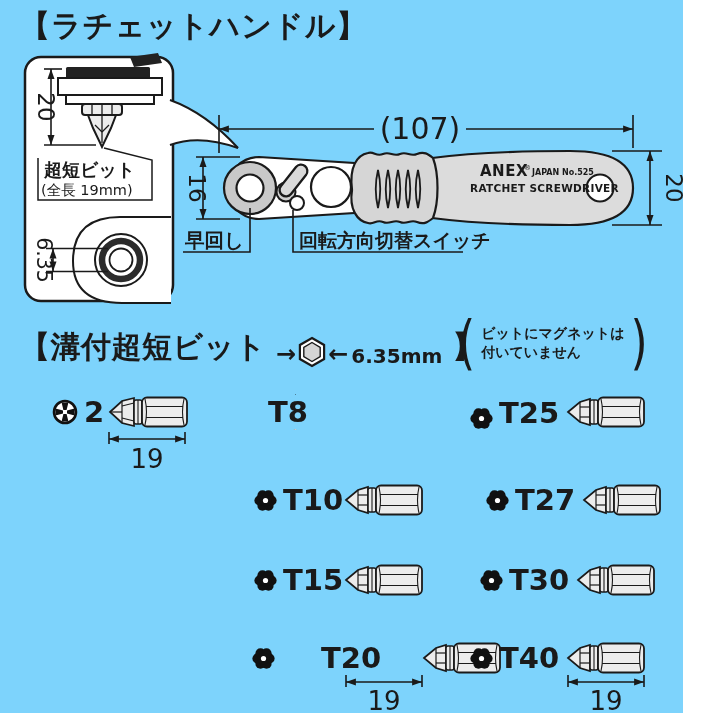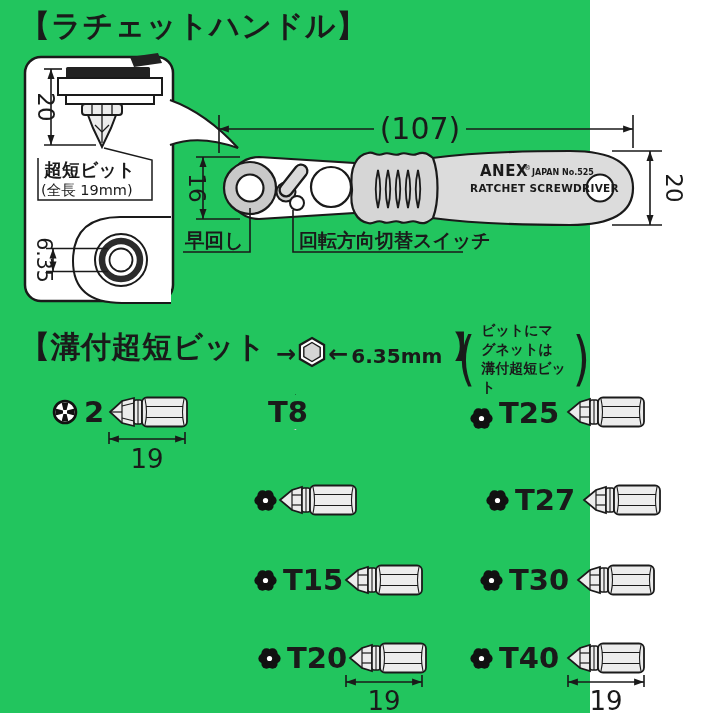--- a/index.html
+++ b/index.html
@@ -1,17 +1,17 @@
 <!DOCTYPE html>
 <html><head>
 <meta charset="utf-8">
 <style>
   html,body{margin:0;padding:0;background:#fff;}
   body{width:713px;height:713px;overflow:hidden;font-family:"DejaVu Sans","Liberation Sans",sans-serif;color:#1a1a1a;}
-  #stage{position:relative;width:590px;height:713px;background:#22c55e;}
+  #stage{position:relative;width:683px;height:713px;background:#7dd3fc;}
   .abs{position:absolute;}
   .title{font-size:30px;font-weight:700;letter-spacing:1px;white-space:nowrap;}
   svg{display:block;}
   svg text{font-family:"DejaVu Sans","Liberation Sans",sans-serif;fill:#1a1a1a;}
   .sec2{display:flex;align-items:flex-end;white-space:nowrap;}
   .sec2 .arrow{font-size:24px;font-weight:700;margin:0 1px;}
   .sec2 .hexdim{font-size:20px;font-weight:600;margin-left:2px;}
   .sec2 .close{font-size:30px;font-weight:700;margin-left:10px;}
   .note{display:flex;align-items:center;}
   .note .paren{font-size:44px;font-weight:400;transform:scaleY(1.35);line-height:1;}
@@ -166,21 +166,21 @@
     </svg>
     <span class="arrow">←</span>
     <span class="hexdim">6.35mm</span>
     <span class="close">】</span>
   </div>
 
   <div class="abs note" style="left:458px;top:321px;">
     <span class="paren">(</span>
     <span class="lines">
       <span>ビットにマグネットは</span>
-      <span>溝付超短ビット</span>
+      <span>付いていません</span>
     </span>
     <span class="paren">)</span>
   </div>
 
   <div class="abs bitrow" style="left:52px;top:394px;">
     <svg width="26" height="26" viewBox="-13 -13 26 26">
       <circle cx="0" cy="0" r="11" fill="#fff" stroke="#111" stroke-width="2.6"></circle>
       <g fill="#111">
         <path d="M-1.6,-2 L-3.4,-9.6 L3.4,-9.6 L1.6,-2 Z"></path>
         <path d="M-1.6,-2 L-3.4,-9.6 L3.4,-9.6 L1.6,-2 Z" transform="rotate(90)"></path>
@@ -246,20 +246,21 @@
           <circle cx="6.3" cy="0" r="5.3"></circle>
           <circle cx="3.15" cy="5.46" r="5.3"></circle>
           <circle cx="-3.15" cy="5.46" r="5.3"></circle>
           <circle cx="-6.3" cy="0" r="5.3"></circle>
           <circle cx="-3.15" cy="-5.46" r="5.3"></circle>
           <circle cx="3.15" cy="-5.46" r="5.3"></circle>
           <circle cx="0" cy="0" r="6.3"></circle>
         </g>
       <circle cx="0" cy="0" r="2.7" fill="#fff"></circle>
     </svg>
+    <span class="lbl lblw2">T10</span>
     <svg width="82" height="36" viewBox="0 0 82 36">
       <path d="M3,18 L15,8 L25,5 L25,31 L15,28 Z" fill="#ececec" stroke="#1a1a1a" stroke-width="1.7"></path>
       <line x1="15" y1="8" x2="15" y2="28" stroke="#1a1a1a" stroke-width="1.2"></line>
       <line x1="15" y1="13" x2="25" y2="13" stroke="#1a1a1a" stroke-width="1.2"></line>
       <line x1="15" y1="23" x2="25" y2="23" stroke="#1a1a1a" stroke-width="1.2"></line>
       <rect x="25" y="6" width="8" height="24" rx="2" fill="#ececec" stroke="#1a1a1a" stroke-width="1.6"></rect>
       <line x1="29" y1="6" x2="29" y2="30" stroke="#1a1a1a" stroke-width="1.1"></line>
       <rect x="33" y="3.5" width="46" height="29" rx="5" fill="#ececec" stroke="#1a1a1a" stroke-width="1.8"></rect>
       <line x1="37" y1="12.5" x2="75" y2="12.5" stroke="#1a1a1a" stroke-width="1.2"></line>
       <line x1="37" y1="23.5" x2="75" y2="23.5" stroke="#1a1a1a" stroke-width="1.2"></line>
@@ -290,21 +291,21 @@
       <rect x="25" y="6" width="8" height="24" rx="2" fill="#ececec" stroke="#1a1a1a" stroke-width="1.6"></rect>
       <line x1="29" y1="6" x2="29" y2="30" stroke="#1a1a1a" stroke-width="1.1"></line>
       <rect x="33" y="3.5" width="46" height="29" rx="5" fill="#ececec" stroke="#1a1a1a" stroke-width="1.8"></rect>
       <line x1="37" y1="12.5" x2="75" y2="12.5" stroke="#1a1a1a" stroke-width="1.2"></line>
       <line x1="37" y1="23.5" x2="75" y2="23.5" stroke="#1a1a1a" stroke-width="1.2"></line>
       <path d="M36,5 Q39,18 36,31" fill="none" stroke="#1a1a1a" stroke-width="1.1"></path>
       <path d="M76,5 Q73,18 76,31" fill="none" stroke="#1a1a1a" stroke-width="1.1"></path>
     </svg>
   </div>
 
-  <div class="abs bitrow" style="left:258px;top:640px;">
+  <div class="abs bitrow" style="left:252px;top:640px;gap:40px;">
     <svg width="23" height="23" viewBox="-12 -12 24 24">
       <g fill="#111">
           <circle cx="6.3" cy="0" r="5.3"></circle>
           <circle cx="3.15" cy="5.46" r="5.3"></circle>
           <circle cx="-3.15" cy="5.46" r="5.3"></circle>
           <circle cx="-6.3" cy="0" r="5.3"></circle>
           <circle cx="-3.15" cy="-5.46" r="5.3"></circle>
           <circle cx="3.15" cy="-5.46" r="5.3"></circle>
           <circle cx="0" cy="0" r="6.3"></circle>
         </g>

